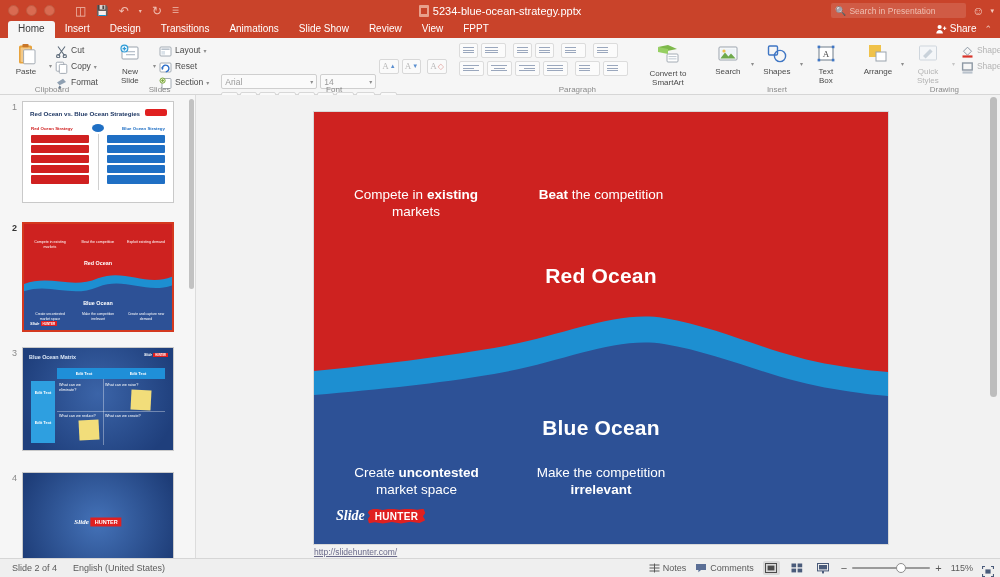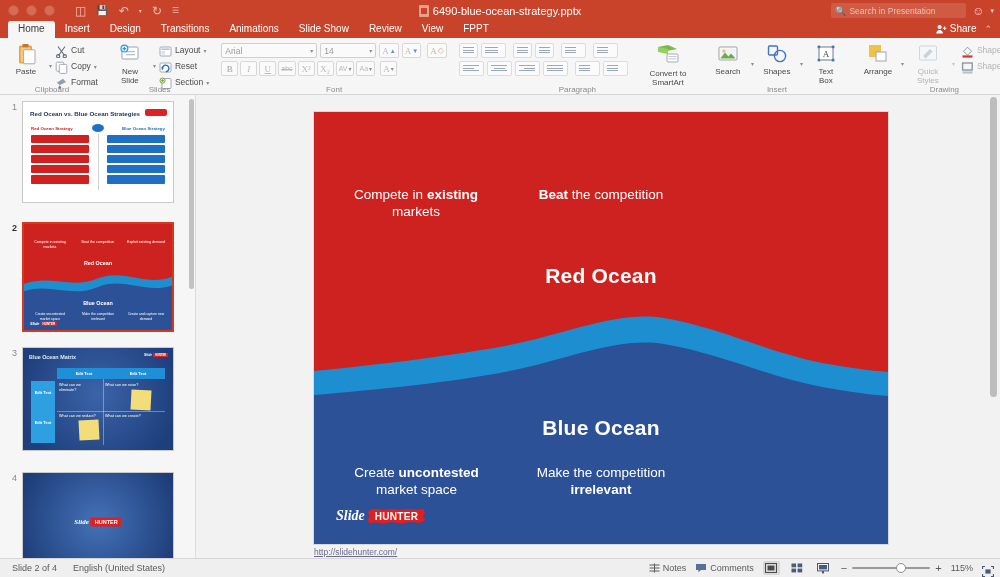--- a/index.html
+++ b/index.html
@@ -102,21 +102,21 @@
   .smallbtn .lbl.dim { color: #b4b4b4; }
   .ic-s { width: 13px; height: 13px; position: relative; flex: none; }
   .mini-caret { font-size: 6px; color: #8d8d8d; }
 
   
   .font-row1 { display: flex; gap: 3px; align-items: center; }
   .font-row2 { display: flex; gap: 2px; align-items: center; margin-top: 3px; }
   .fsel {
     height: 15px; border: 1px solid #cfcfcf; background: #fafafa;
     border-radius: 2px; display: flex; align-items: center;
-    padding: 0 3px; font-size: 8.5px; color: #9a9a9a; justify-content: space-between;
+    padding: 0 3px; font-size: 8.5px; color: #9a9a9a; justify-content: space-between; margin-top: 31px;
   }
   .fsel.name { width: 96px; }
   .fsel.size { width: 56px; }
   .fbtn {
     min-width: 17px; height: 15px; border: 1px solid #d8d8d8; background: #fafafa;
     border-radius: 2px; display: flex; align-items: center; justify-content: center;
     font-size: 9px; color: #b9b9b9; padding: 0 2px; gap: 1px;
   }
   .fbtn.serif { font-family: "Liberation Serif", serif; }
 
@@ -245,21 +245,21 @@
     <div class="qat">
       <span class="qat-ic">◫</span>
       <span class="qat-ic" style="font-size:10px">💾</span>
       <span class="qat-ic">↶</span>
       <span class="qat-ic" style="font-size:6px">▾</span>
       <span class="qat-ic">↻</span>
       <span class="qat-ic" style="font-size:8px">☰</span>
     </div>
     <div class="title-center">
       <span class="title-doc-icon"></span>
-      <span class="title-text">6490-blue-ocean-strategy.pptx</span>
+      <span class="title-text">5234-blue-ocean-strategy.pptx</span>
     </div>
     <div class="tb-right">
       <div class="searchbox">
         <span class="mag">🔍</span>
         <span class="ph">Search in Presentation</span>
       </div>
       <span class="smiley">☺</span>
       <span class="caret-sm">▾</span>
     </div>
   </div>

